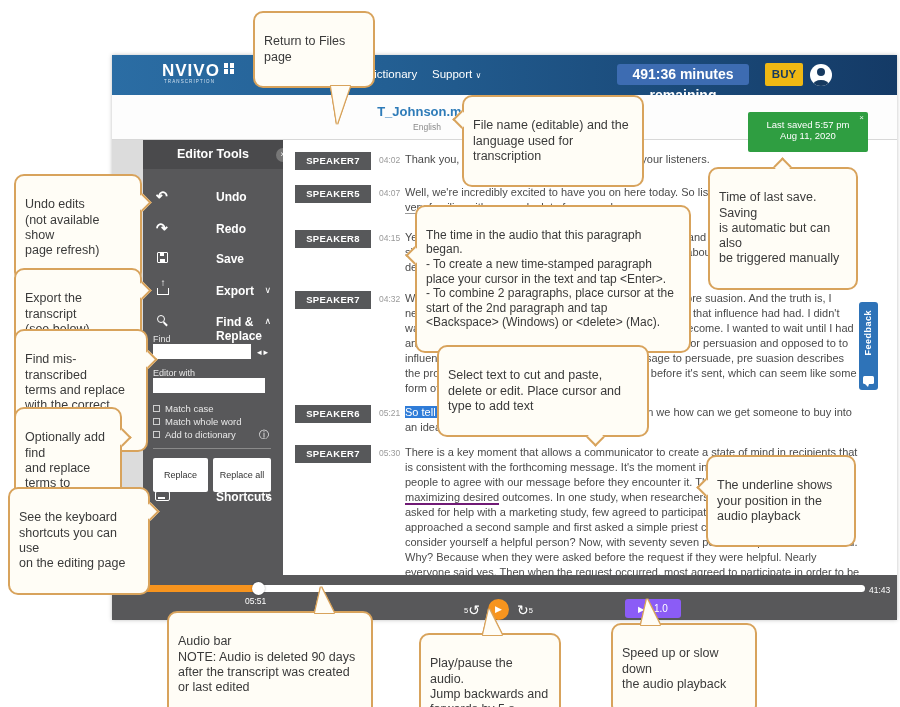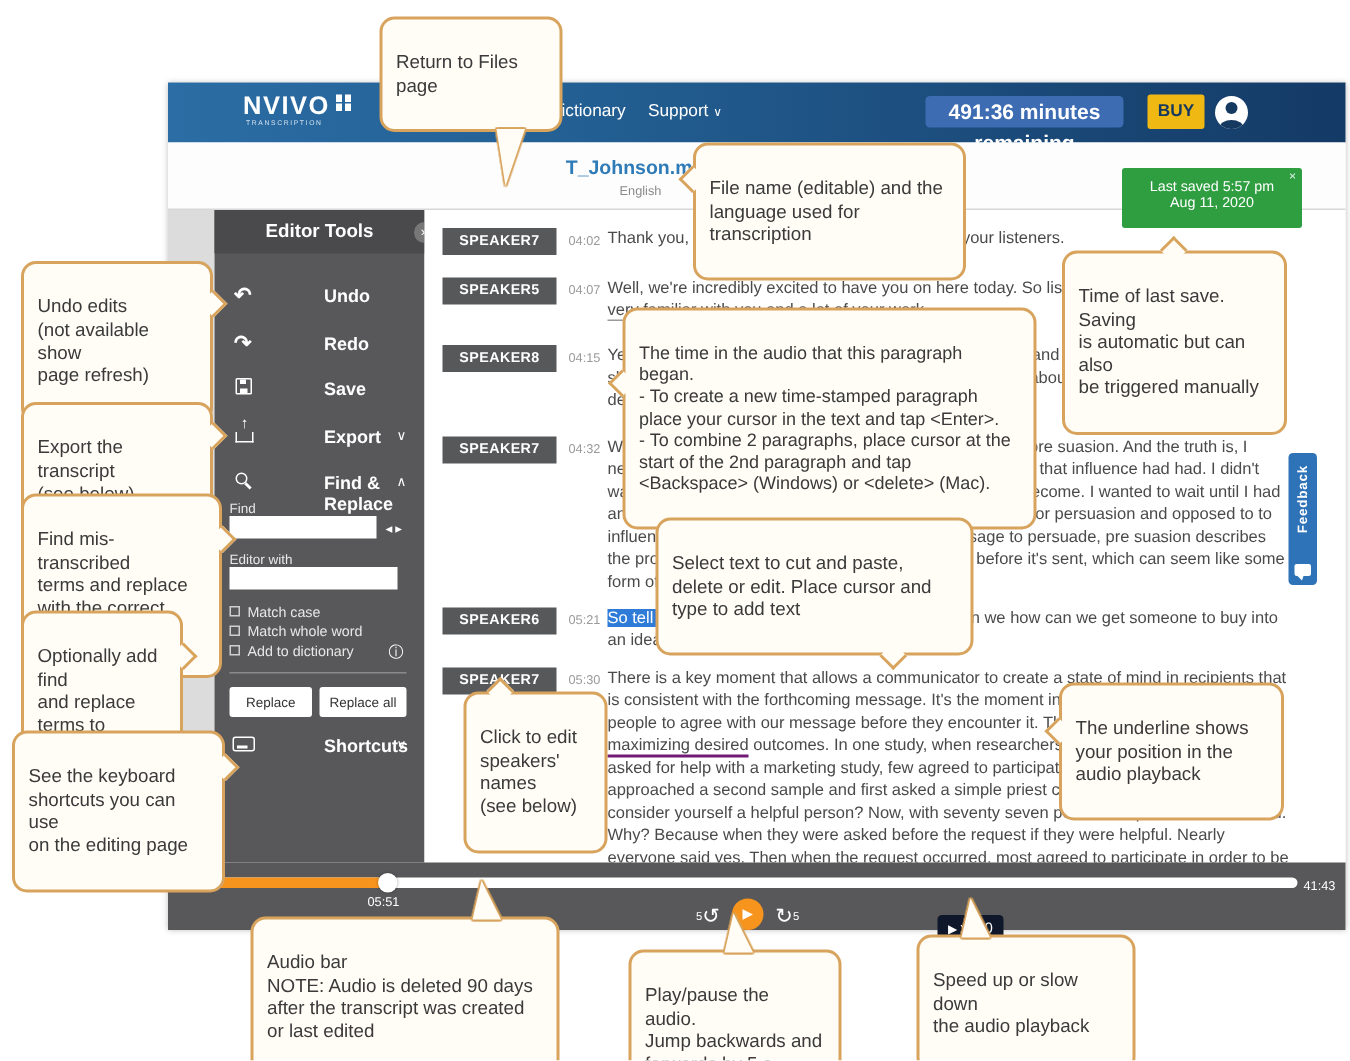--- a/index.html
+++ b/index.html
@@ -53,21 +53,21 @@
   .icon-kbd { position:absolute; left:12px; top:3px; width:15px; height:10px; border:1.5px solid #fff; border-radius:2px; }
   .icon-kbd::after { content:""; position:absolute; left:2px; bottom:1.5px; width:7px; height:1.5px; background:#fff; }
   .flabel { position:absolute; left:10px; font-size:9px; color:#e8e8e8; }
   .finput { position:absolute; left:10px; width:98px; height:15px; background:#fff; border:none; font-size:10px; padding:0 3px; }
   .finput2 { width:112px; }
   .farrows { position:absolute; left:114px; font-size:9px; color:#fff; letter-spacing:2px; }
   .cbrow { position:absolute; left:10px; height:11px; font-size:9.5px; color:#e8e8e8; }
   .cb { display:inline-block; width:7px; height:7px; border:1px solid #cfcfcf; background:transparent; margin-right:5px; }
   .info-i { position:absolute; right:14px; font-size:10px; color:#fff; }
   .sb-div { position:absolute; left:10px; width:118px; border-top:1px solid #8a8a8a; }
-  .sb-btn { position:absolute; height:20px; background:#fff; border:none; border-radius:2px; font-size:9px; color:#333;
+  .sb-btn { position:absolute; height:34px; background:#fff; border:none; border-radius:2px; font-size:9px; color:#333;
     font-family:"Liberation Sans", sans-serif; text-align:center; line-height:20px; }
 
   
   .transcript { position:absolute; left:171px; top:85px; width:614px; height:435px; background:#fff; overflow:hidden; }
   .trow { position:absolute; left:0; width:614px; }
   .sp-badge { position:absolute; left:12px; top:2px; width:76px; height:18px; background:#57585a; color:#fff;
     font-size:9.5px; font-weight:bold; text-align:center; line-height:18px; letter-spacing:.3px; }
   .ttime { position:absolute; left:96px; top:5px; font-size:8.5px; color:#9a9a9a; }
   .ttext { position:absolute; left:122px; top:2px; width:456px; font-size:11px; line-height:15px; color:#4a4a4a; }
   .sel { background:#2f7cd8; color:#fff; }
@@ -86,22 +86,22 @@
   
   .audiobar { position:absolute; left:0; top:520px; width:785px; height:45px; background:#58585a; }
   .a-time { position:absolute; color:#fff; font-size:8.5px; }
   .a-track { position:absolute; left:28px; top:10px; width:725px; height:7px; background:#fff; border-radius:4px; }
   .a-fill { position:absolute; left:0; top:0; height:7px; width:16.3%; background:#f7941e; border-radius:4px 0 0 4px; }
   .a-handle { position:absolute; left:112px; top:-3px; width:13px; height:13px; background:#fff; border-radius:50%; box-shadow:0 0 2px rgba(0,0,0,.4); }
   .a-controls { position:absolute; left:352px; top:24px; display:flex; align-items:center; gap:8px; color:#fff; }
   .jump { font-size:14px; color:#fff; line-height:1; }
   .jump .n5 { font-size:7.5px; vertical-align:2px; }
   .play-btn { width:21px; height:21px; background:#f7941e; border-radius:50%; color:#fff; font-size:9px; text-align:center; line-height:21px; }
-  .speed-btn { position:absolute; left:513px; top:24px; width:44px; height:19px; background:#0f172a; border-radius:3px;
-    color:#fff; font-size:10px; text-align:center; line-height:19px;margin-top:11px; }
+  .speed-btn { position:absolute; left:513px; top:24px; width:56px; height:19px; background:#8b5cf6; border-radius:3px;
+    color:#fff; font-size:10px; text-align:center; line-height:19px; }
   .speed-btn .ply { font-size:8px; margin-right:2px; }
 
   
   .saved-badge { position:absolute; left:748px; top:112px; width:120px; height:40px; background:#2f9e41; border-radius:2px;
     color:#fff; text-align:center; z-index:25; }
   .saved-l1 { font-size:9.5px; margin-top:7px;text-align:center; }
   .saved-l2 { font-size:9.5px; }
   .saved-x { position:absolute; right:4px; top:1px; font-size:8px; color:#eaf6ec; }
 
   
@@ -331,26 +331,20 @@
     <i class="t tl" style="top:42px;"></i>
   </div>
 
   <div class="callout" style="left:437px; top:345px; width:212px;">
     <span>Select text to cut and paste,
 delete or edit. Place cursor and
 type to add text</span>
     <i class="t tb" style="left:150px;"></i>
   </div>
 
-  <div class="callout" style="left:309px; top:461px; width:96px;">
-    <span>Click to edit
-speakers' names
-(see below)</span>
-    <i class="t tt" style="left:16px;"></i>
-  </div>
 
   <div class="callout" style="left:706px; top:455px; width:150px;">
     <span>The underline shows
 your position in the
 audio playback</span>
     <i class="t tl" style="top:24px;"></i>
   </div>
 
   <div class="callout" style="left:167px; top:611px; width:206px;">
     <span>Audio bar

